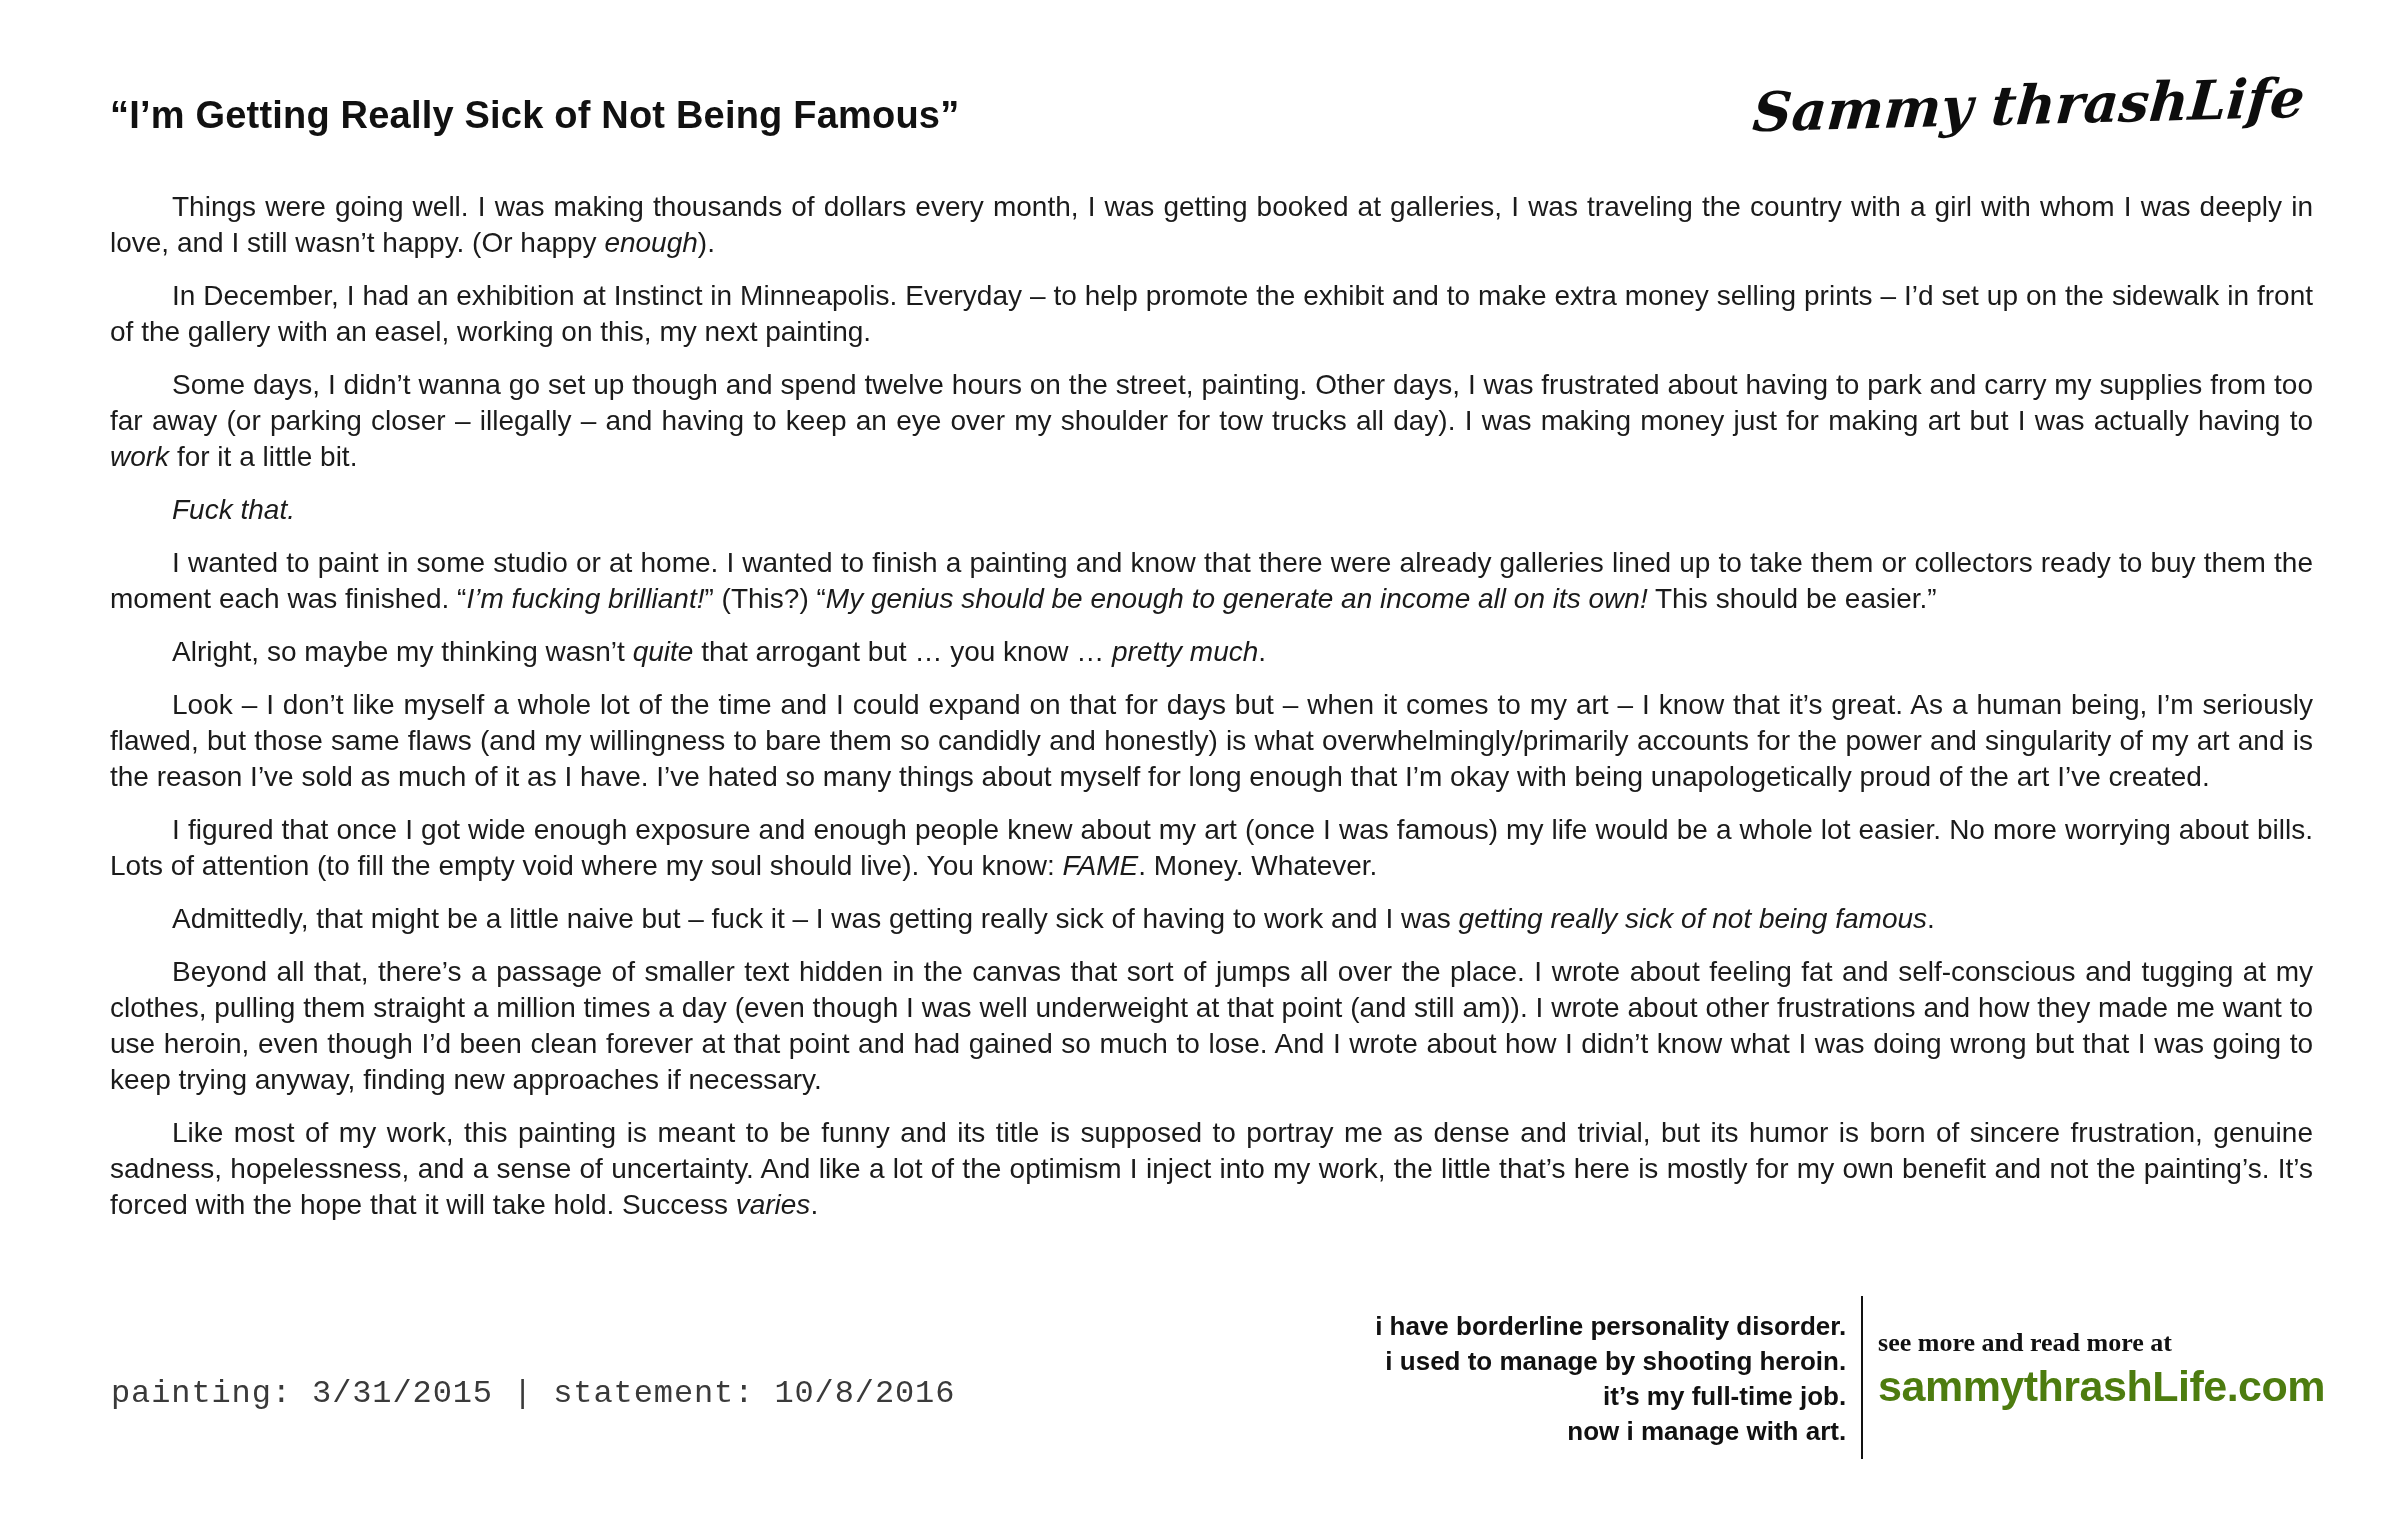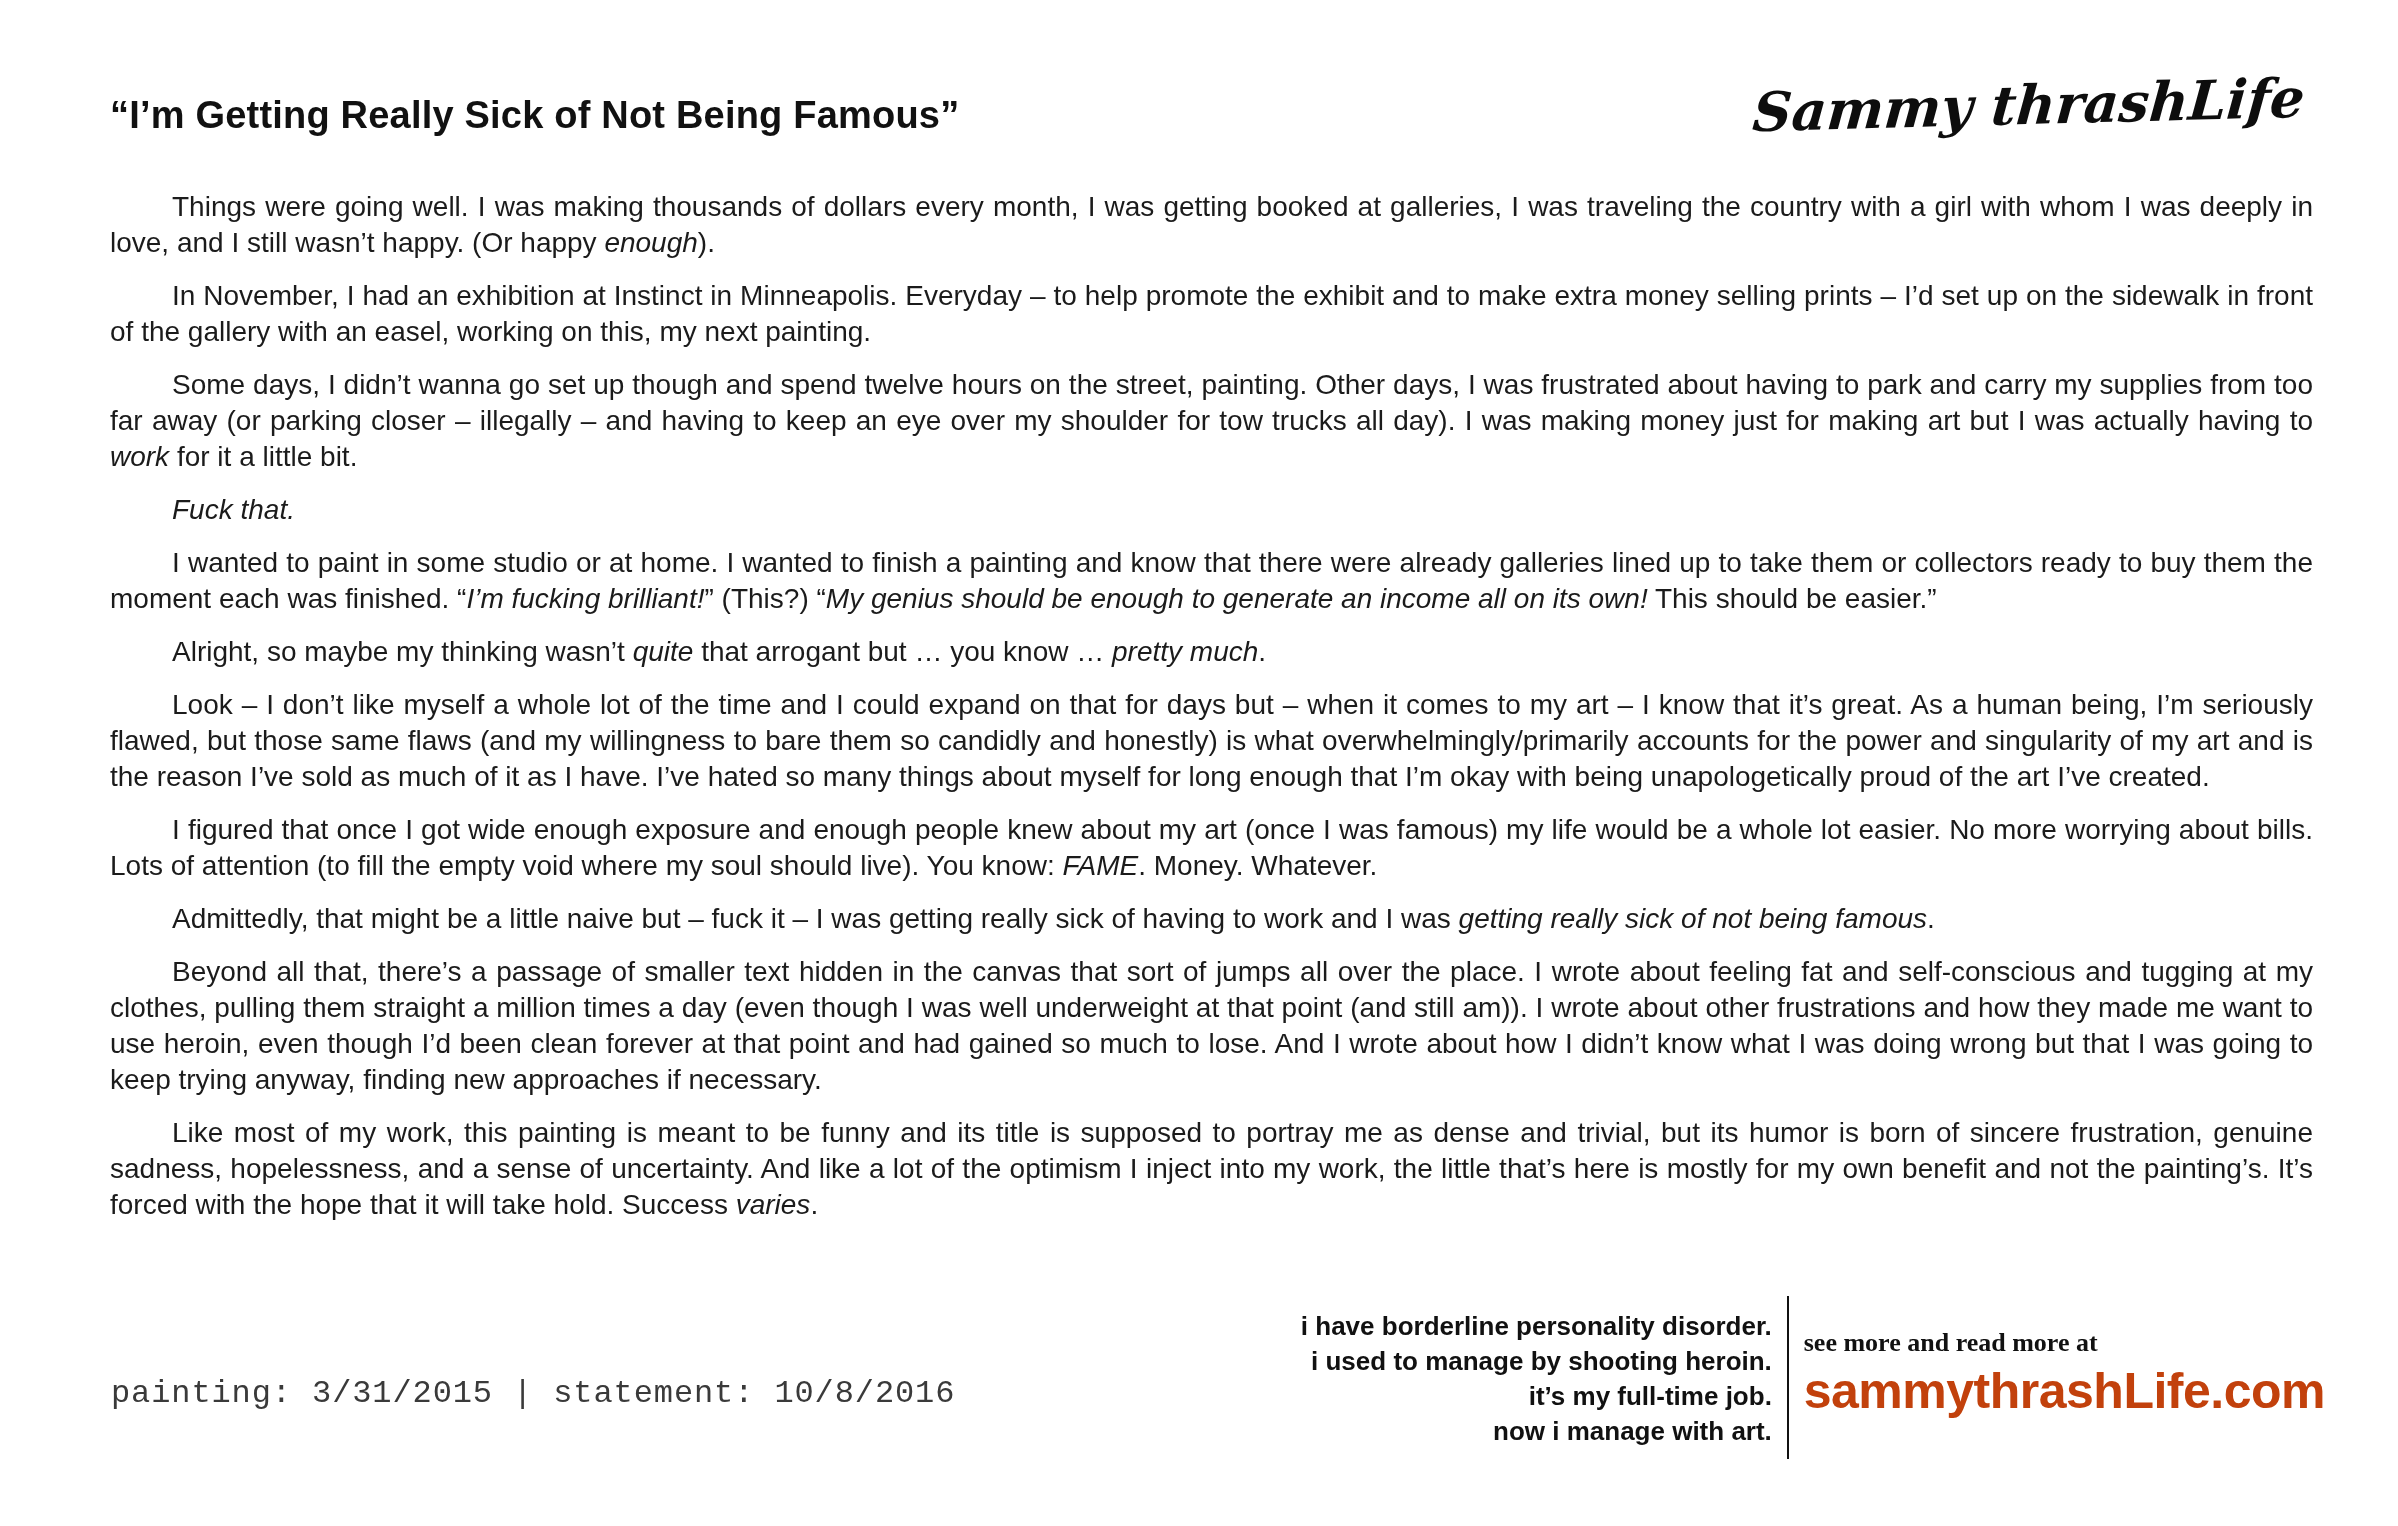--- a/index.html
+++ b/index.html
@@ -82,39 +82,39 @@
   .promo { padding-top: 32px; }
   .promo-lead {
     font-weight: bold;
     font-size: 26px;
     color: #111111;
     white-space: nowrap;
     font-family: Liberation Serif, serif;
   }
   .promo-site {
     font-weight: bold;
-    font-size: 50px;
-    color: #c2410c;
+    font-size: 43px;
+    color: #4d7c0f;
     margin-top: 3.7px;
     letter-spacing: -0.5px;
     white-space: nowrap;
   }
 </style>
 </head>
 <body>
 
 <div class="page">
 
   <div class="title">“I’m Getting Really Sick of Not Being Famous”</div>
 
   <div class="signature">Sammy thrashLife</div>
 
   <div class="body-text">
       <p><span>Things were going well. I was making thousands of dollars every month, I was getting booked at galleries, I was traveling the country with a girl with whom I was deeply in love, and I still wasn’t happy. (Or happy </span><em>enough</em><span>).</span></p>
-      <p><span>In November, I had an exhibition at Instinct in Minneapolis. Everyday – to help promote the exhibit and to make extra money selling prints – I’d set up on the sidewalk in front of the gallery with an easel, working on this, my next painting.</span></p>
+      <p><span>In December, I had an exhibition at Instinct in Minneapolis. Everyday – to help promote the exhibit and to make extra money selling prints – I’d set up on the sidewalk in front of the gallery with an easel, working on this, my next painting.</span></p>
       <p><span>Some days, I didn’t wanna go set up though and spend twelve hours on the street, painting. Other days, I was frustrated about having to park and carry my supplies from too far away (or parking closer – illegally – and having to keep an eye over my shoulder for tow trucks all day). I was making money just for making art but I was actually having to </span><em>work</em><span> for it a little bit.</span></p>
       <p><em>Fuck that.</em></p>
       <p><span>I wanted to paint in some studio or at home. I wanted to finish a painting and know that there were already galleries lined up to take them or collectors ready to buy them the moment each was finished. “</span><em>I’m fucking brilliant!</em><span>” (This?) “</span><em>My genius should be enough to generate an income all on its own!</em><span> This should be easier.”</span></p>
       <p><span>Alright, so maybe my thinking wasn’t </span><em>quite</em><span> that arrogant but … you know … </span><em>pretty much</em><span>.</span></p>
       <p><span>Look – I don’t like myself a whole lot of the time and I could expand on that for days but – when it comes to my art – I know that it’s great. As a human being, I’m seriously flawed, but those same flaws (and my willingness to bare them so candidly and honestly) is what overwhelmingly/primarily accounts for the power and singularity of my art and is the reason I’ve sold as much of it as I have. I’ve hated so many things about myself for long enough that I’m okay with being unapologetically proud of the art I’ve created.</span></p>
       <p><span>I figured that once I got wide enough exposure and enough people knew about my art (once I was famous) my life would be a whole lot easier. No more worrying about bills. Lots of attention (to fill the empty void where my soul should live). You know: </span><em>FAME</em><span>. Money. Whatever.</span></p>
       <p><span>Admittedly, that might be a little naive but – fuck it – I was getting really sick of having to work and I was </span><em>getting really sick of not being famous</em><span>.</span></p>
       <p><span>Beyond all that, there’s a passage of smaller text hidden in the canvas that sort of jumps all over the place. I wrote about feeling fat and self-conscious and tugging at my clothes, pulling them straight a million times a day (even though I was well underweight at that point (and still am)). I wrote about other frustrations and how they made me want to use heroin, even though I’d been clean forever at that point and had gained so much to lose. And I wrote about how I didn’t know what I was doing wrong but that I was going to keep trying anyway, finding new approaches if necessary.</span></p>
       <p><span>Like most of my work, this painting is meant to be funny and its title is supposed to portray me as dense and trivial, but its humor is born of sincere frustration, genuine sadness, hopelessness, and a sense of uncertainty. And like a lot of the optimism I inject into my work, the little that’s here is mostly for my own benefit and not the painting’s. It’s forced with the hope that it will take hold. Success </span><em>varies</em><span>.</span></p>
     </div>

